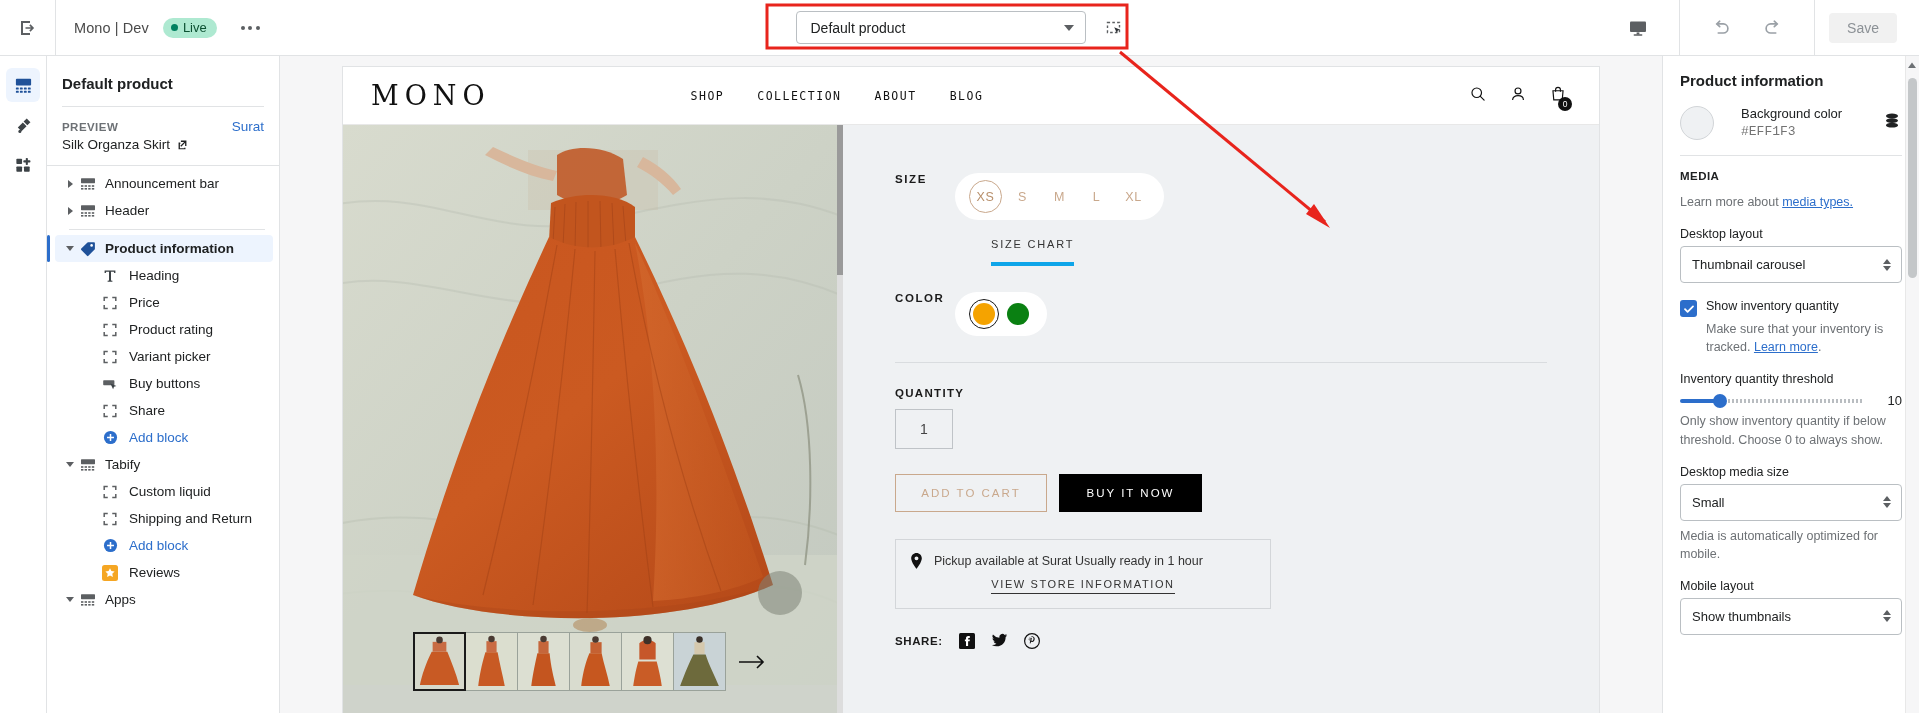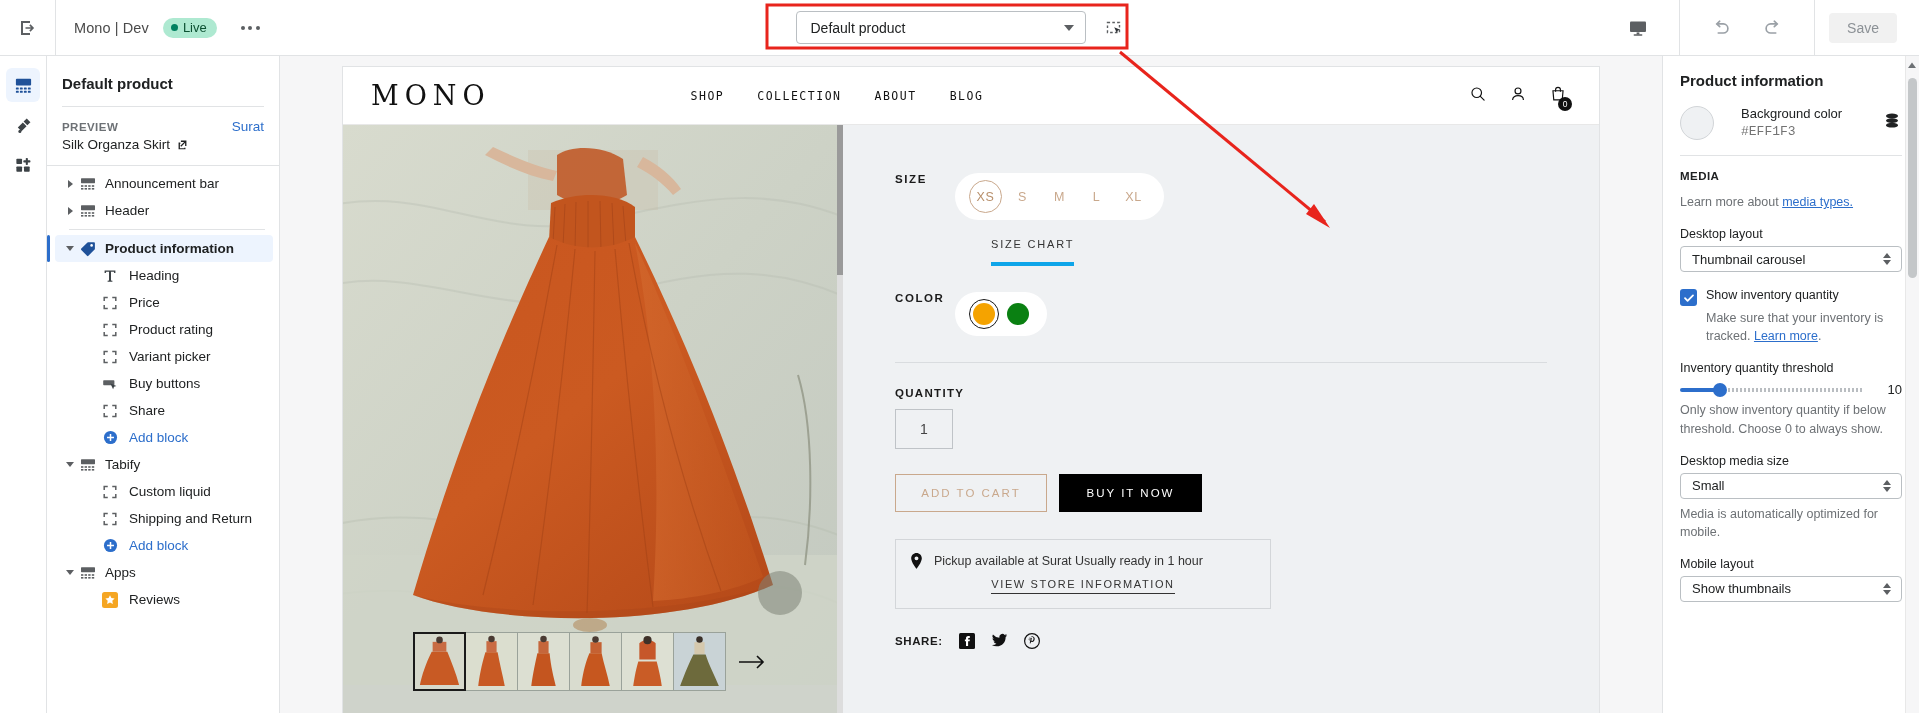--- a/index.html
+++ b/index.html
@@ -252,21 +252,21 @@
   .color-dot { width: 34px; height: 34px; border-radius: 50%; border: 1px solid #d2d5d8; }
   .bgcolor-texts { flex: 1; line-height: 1.35; }
   .bgcolor-name { font-size: 13px; color: #202223; }
   .bgcolor-hex { font-size: 13px; color: #737373; font-family: Liberation Mono, monospace; }
   .insp-hr { height: 1px; background: #e1e3e5; margin: 15px 0 14px 0; }
   .insp-section-label { font-size: 11.5px; font-weight: 600; letter-spacing: .45px; color: #202223; margin-bottom: 11px; }
   .insp-help { font-size: 12.5px; color: #6d7175; line-height: 1.45; }
   .insp-help a, .insp-link { color: #2c6ecb; text-decoration: underline; cursor: pointer; }
   .field-label { font-size: 12.5px; color: #202223; margin: 16px 0 5px 0; }
   .select-box {
-    height: 26px; border: 1px solid #babfc3; border-radius: 4px;
+    height: 37px; border: 1px solid #babfc3; border-radius: 4px;
     background: #fff; display: flex; align-items: center; justify-content: space-between;
     padding: 0 10px 0 11px; font-size: 13px; color: #202223; cursor: pointer;
   }
   .updown { display: flex; flex-direction: column; gap: 2px; align-items: center; }
   .updown .u { width: 0; height: 0; border-left: 4px solid transparent; border-right: 4px solid transparent; border-bottom: 5px solid #5c5f62; }
   .updown .d { width: 0; height: 0; border-left: 4px solid transparent; border-right: 4px solid transparent; border-top: 5px solid #5c5f62; }
   .check-row { display: flex; align-items: flex-start; gap: 9px; margin-top: 16px; }
   .checkbox {
     width: 17px; height: 17px; min-width: 17px; border-radius: 3px; background: #2c6ecb;
     display: flex; align-items: center; justify-content: center; margin-top: 1px; cursor: pointer;
@@ -571,49 +571,49 @@
           </div>
           <div class="sb-row child">
             <span class="sb-ic">
               <svg width="15" height="15" viewBox="0 0 16 16">
                 <circle cx="8" cy="8" r="7" fill="#2c6ecb"></circle>
                 <path d="M7.2 4.3h1.6v2.9h2.9v1.6H8.8v2.9H7.2V8.8H4.3V7.2h2.9z" fill="#fff"></path>
               </svg>
             </span>
             <span class="sb-link">Add block</span>
           </div>
+          <div class="sb-row child">
+            <span class="sb-ic">
+              <svg width="16" height="16" viewBox="0 0 16 16">
+                <rect width="16" height="16" rx="2.5" fill="#f5a623"></rect>
+                <path d="M8 3.2l1.4 2.9 3.2.4-2.3 2.2.6 3.2L8 10.4l-2.9 1.5.6-3.2-2.3-2.2 3.2-.4z" fill="#fff"></path>
+              </svg>
+            </span>
+            <span>Reviews</span>
+          </div>
           <div class="sb-row">
             <span class="sb-arrow">
               <i class="tri-down"></i>
             </span>
             <span class="sb-ic">
               <svg width="16" height="16" viewBox="0 0 16 16">
                 <rect x="1" y="2.2" width="14" height="5" rx="0.6" fill="#5c5f62"></rect>
                 <g fill="#5c5f62">
                   <rect x="1" y="9.2" width="2.4" height="1.6"></rect>
                   <rect x="4.6" y="9.2" width="2.4" height="1.6"></rect>
                   <rect x="8.2" y="9.2" width="2.4" height="1.6"></rect>
                   <rect x="11.8" y="9.2" width="2.4" height="1.6"></rect>
                   <rect x="1" y="12" width="2.4" height="1.6"></rect>
                   <rect x="4.6" y="12" width="2.4" height="1.6"></rect>
                   <rect x="8.2" y="12" width="2.4" height="1.6"></rect>
                   <rect x="11.8" y="12" width="2.4" height="1.6"></rect>
                 </g>
               </svg>
             </span>
             <span>Apps</span>
-          </div>
-          <div class="sb-row child">
-            <span class="sb-ic">
-              <svg width="16" height="16" viewBox="0 0 16 16">
-                <rect width="16" height="16" rx="2.5" fill="#f5a623"></rect>
-                <path d="M8 3.2l1.4 2.9 3.2.4-2.3 2.2.6 3.2L8 10.4l-2.9 1.5.6-3.2-2.3-2.2 3.2-.4z" fill="#fff"></path>
-              </svg>
-            </span>
-            <span>Reviews</span>
           </div>
         </div>
     </div>
 
     <div class="canvas">
       <div class="frame">
 
         <div class="store-header">
           <div class="logo">MONO</div>
           <div class="store-nav" id="store-nav">

